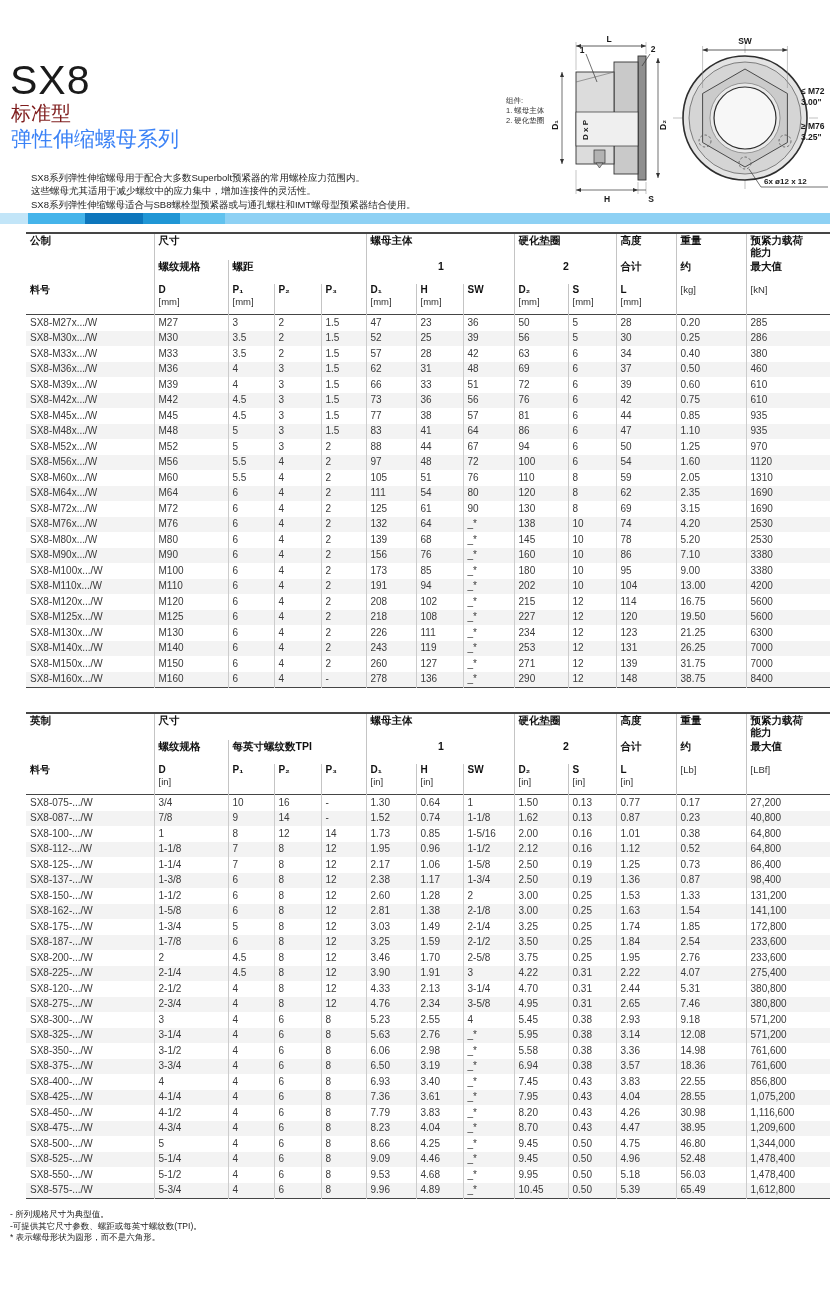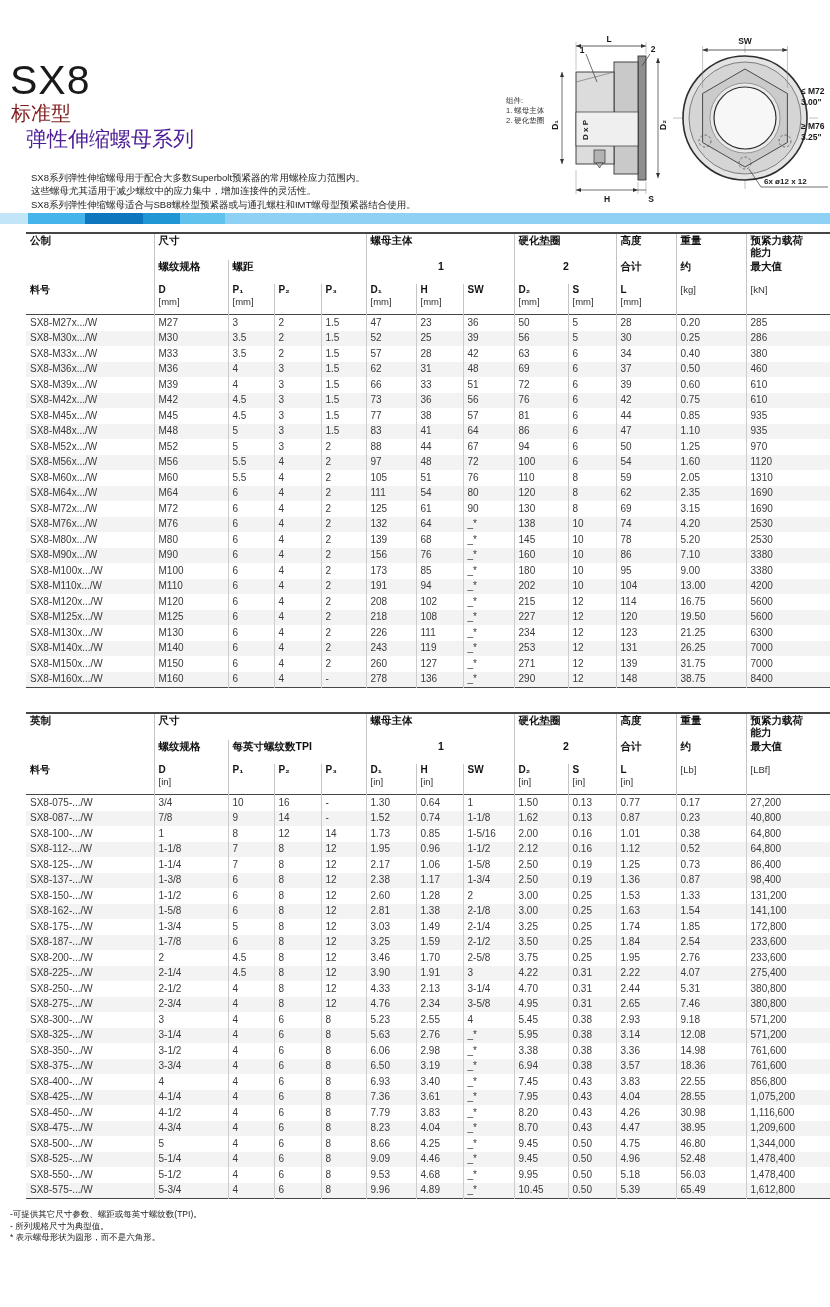--- a/index.html
+++ b/index.html
@@ -12,21 +12,21 @@
     color:#333;
     overflow:hidden;
   }
   
   .masthead{position:relative;height:213px;}
   .page-title{
     position:absolute;left:10px;top:60px;margin:0;
     font-size:41px;line-height:41px;font-weight:400;color:#1a1a1a;letter-spacing:1px;
   }
   .subtitle1{position:absolute;left:11px;top:102px;font-size:20px;line-height:22px;color:#7f1d1d;}
-  .subtitle2{position:absolute;left:26px;top:127px;font-size:21px;line-height:23px;color:#4c1d95;}
+  .subtitle2{position:absolute;left:11px;top:127px;font-size:21px;line-height:23px;color:#3b82f6;}
   .desc{position:absolute;left:11px;top:161px;font-size:9.5px;line-height:13.5px;color:#222;}
   .desc span{display:block;margin-left:20px;}
   
   .drawing{position:absolute;left:498px;top:30px;width:332px;height:178px;}
   .drawing svg{position:absolute;left:0;top:0;}
   .legend{position:absolute;left:8px;top:66px;font-size:7.5px;line-height:10px;color:#333;}
   .legend div{white-space:nowrap;}
   
   .blue-bar{display:flex;height:11px;width:830px;}
   .blue-bar span{display:block;height:11px;}
@@ -910,21 +910,21 @@
             <td>3.90</td>
             <td>1.91</td>
             <td>3</td>
             <td>4.22</td>
             <td>0.31</td>
             <td>2.22</td>
             <td>4.07</td>
             <td>275,400</td>
           </tr>
           <tr>
-            <td>SX8-250-.../W</td>
+            <td>SX8-120-.../W</td>
             <td>2-1/2</td>
             <td>4</td>
             <td>8</td>
             <td>12</td>
             <td>4.33</td>
             <td>2.13</td>
             <td>3-1/4</td>
             <td>4.70</td>
             <td>0.31</td>
             <td>2.44</td>
@@ -978,21 +978,21 @@
           </tr>
           <tr>
             <td>SX8-350-.../W</td>
             <td>3-1/2</td>
             <td>4</td>
             <td>6</td>
             <td>8</td>
             <td>6.06</td>
             <td>2.98</td>
             <td>_*</td>
-            <td>3.38</td>
+            <td>5.58</td>
             <td>0.38</td>
             <td>3.36</td>
             <td>14.98</td>
             <td>761,600</td>
           </tr>
           <tr>
             <td>SX8-375-.../W</td>
             <td>3-3/4</td>
             <td>4</td>
             <td>6</td>
@@ -1125,18 +1125,18 @@
             <td>5.39</td>
             <td>65.49</td>
             <td>1,612,800</td>
           </tr>
         </tbody>
     </table>
 
   </div>
 
   <div class="footnotes">
+    <div>- 所列规格尺寸为典型值。</div>
     <div>-可提供其它尺寸参数、螺距或每英寸螺纹数(TPI)。</div>
-    <div>- 所列规格尺寸为典型值。</div>
     <div>* 表示螺母形状为圆形，而不是六角形。</div>
   </div>
 
 </div>
 
 </body></html>

